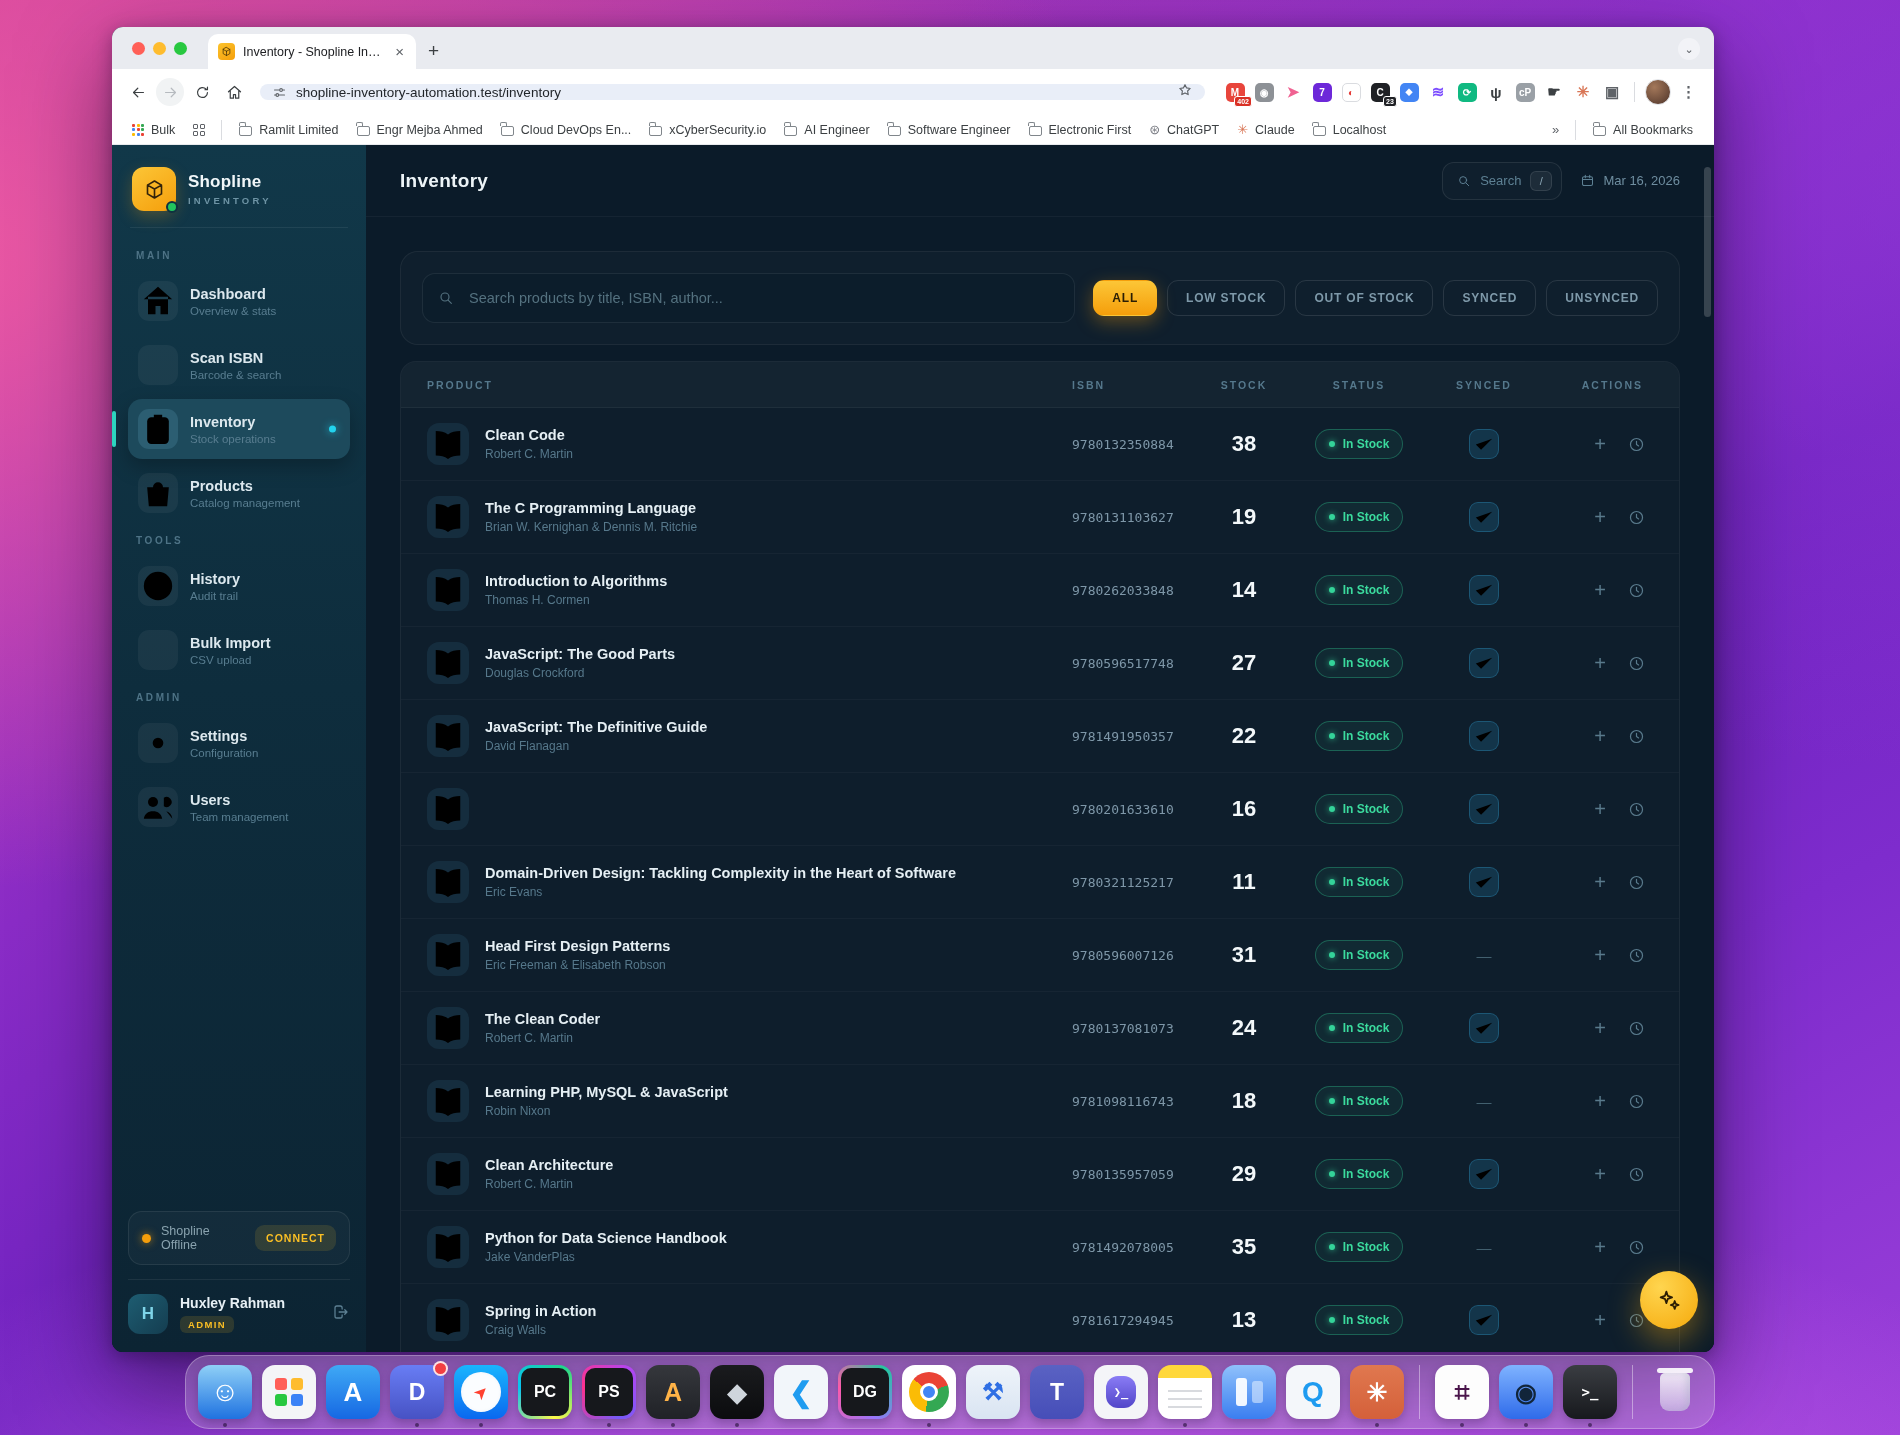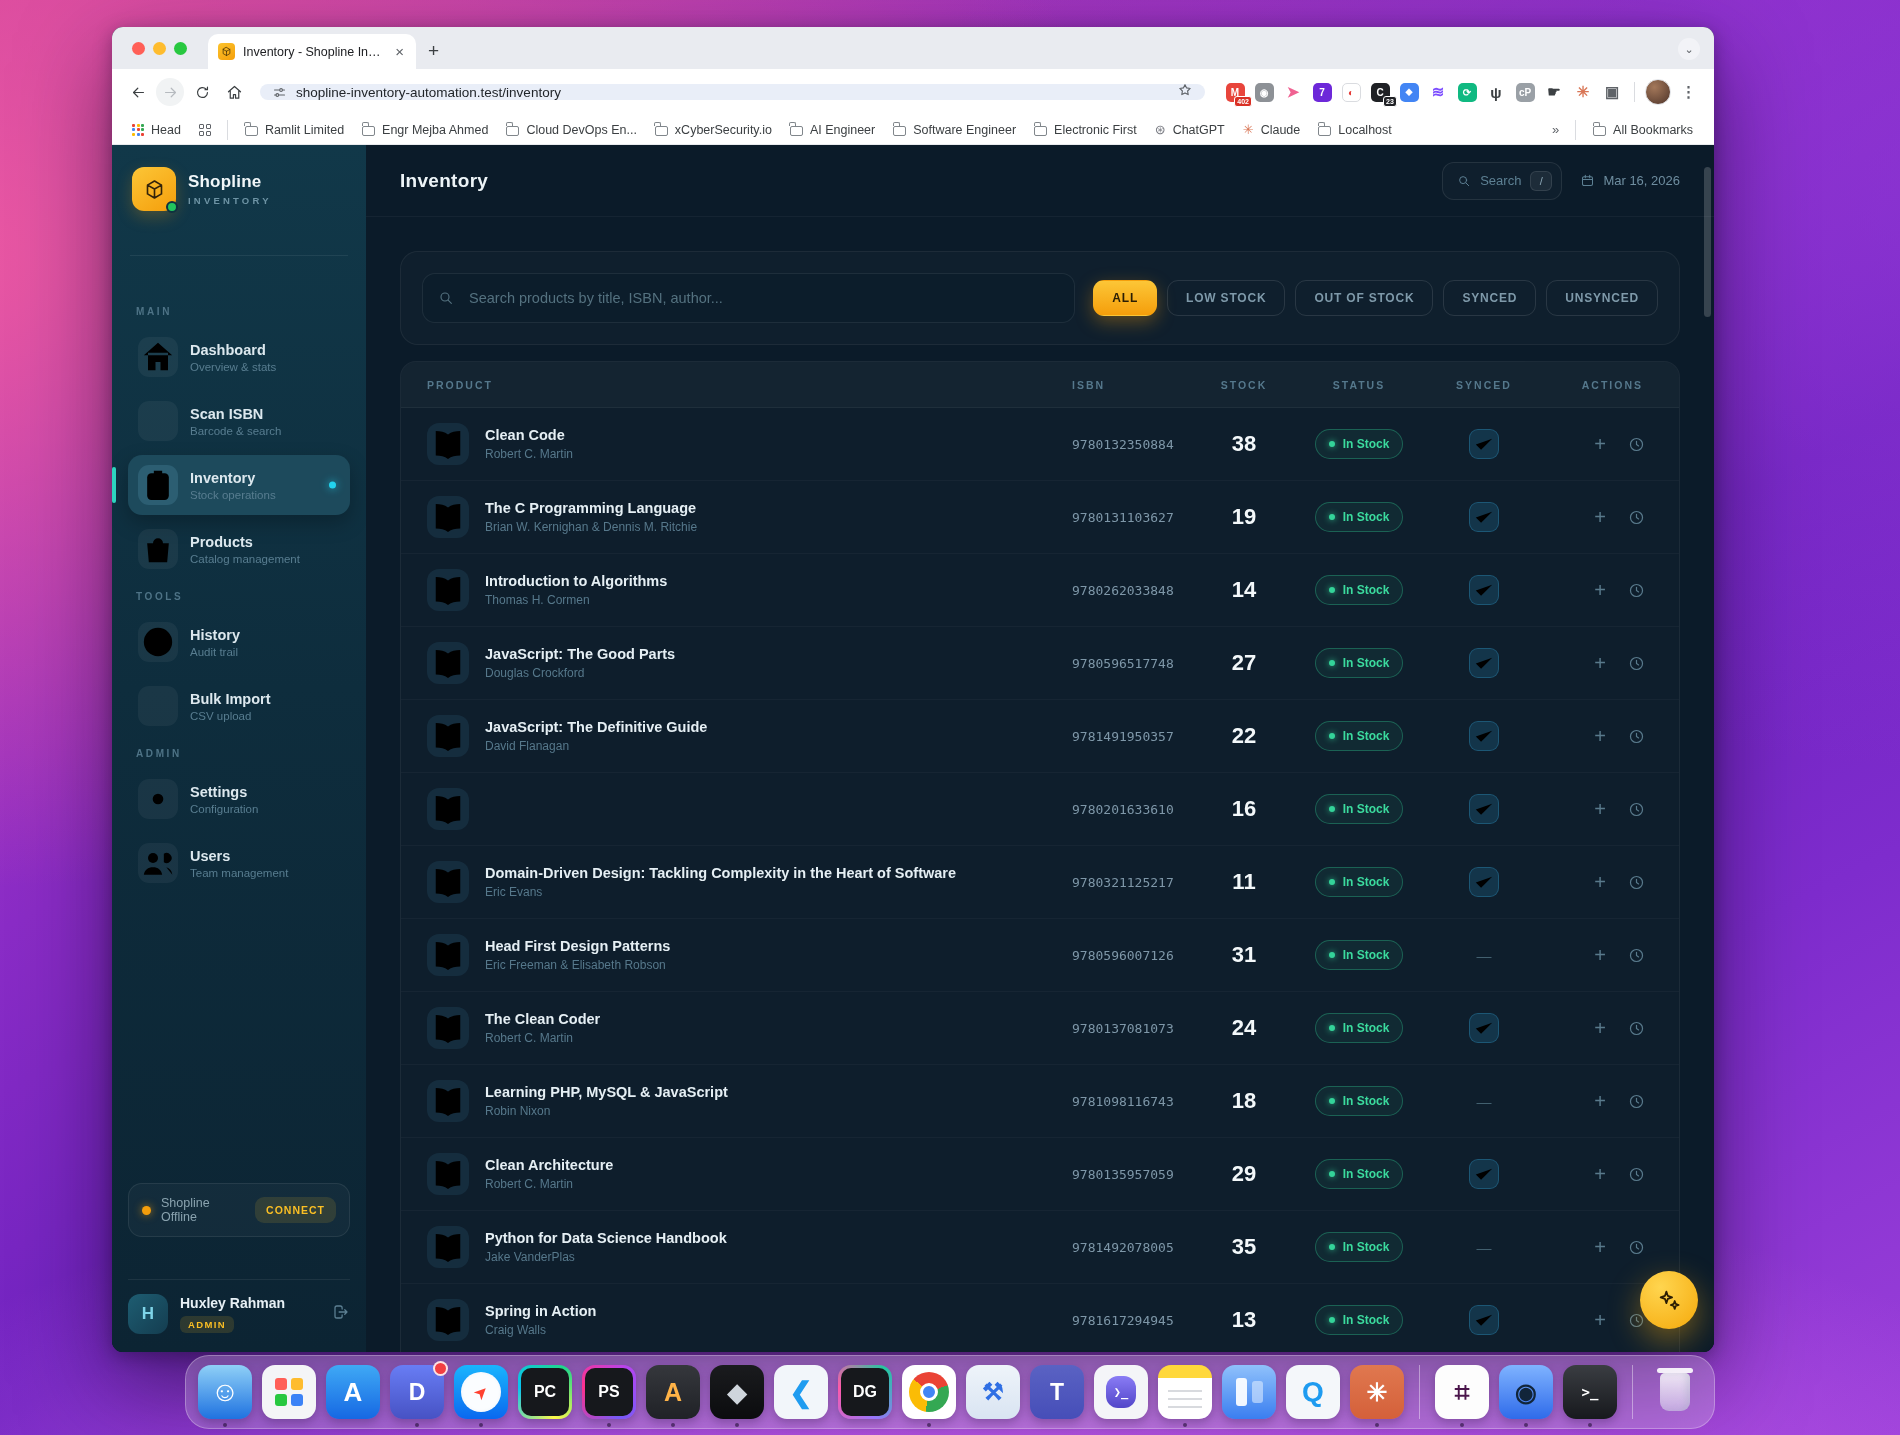--- a/index.html
+++ b/index.html
@@ -59,21 +59,21 @@
   .bm-folder { width:13px; height:10px; border:1.5px solid #80868b; border-radius:2px; position:relative; flex:none; margin-top:2px; }
   .bm-folder::before { content:''; position:absolute; top:-4.5px; left:-1.5px; width:5px; height:3px; border:1.5px solid #80868b; border-bottom:none; border-radius:2px 2px 0 0; }
   .bm-glyph { font-size:13px; line-height:1; }
   .bm-spacer { flex:1; }
   .bm-chevrons { color:#5f6368; font-size:13px; padding:0 8px; }
 
   
   .app { flex:1; display:flex; min-height:0; background:#0b1b29; position:relative; }
   .app-scrollthumb { position:absolute; right:3px; top:22px; width:7px; height:150px; border-radius:4px; background:rgba(255,255,255,.18); z-index:5; }
 
-  .sidebar { width:254px; flex:none; background:linear-gradient(180deg,#113849 0%,#0e2d3d 45%,#0c2433 100%); display:flex; flex-direction:column; padding:20px 16px 18px;gap:28px; }
+  .sidebar { width:254px; flex:none; background:linear-gradient(180deg,#113849 0%,#0e2d3d 45%,#0c2433 100%); display:flex; flex-direction:column; padding:20px 16px 18px; }
   .brand { display:flex; align-items:center; gap:12px; padding:2px 4px 16px; }
   .logo { width:44px; height:44px; border-radius:12px; background:linear-gradient(145deg,#fcc637,#f59e0b); display:grid; place-items:center; position:relative; flex:none; box-shadow:0 6px 16px rgba(245,158,11,.25); }
   .logo .ic{width:23px;height:23px;color:#33230a}
   .logo-dot { position:absolute; right:-2px; bottom:-2px; width:12px; height:12px; border-radius:50%; background:#22c55e; border:2.5px solid #0f3140; }
   .brand-name { font-size:17px; font-weight:800; color:#f1f7f9; letter-spacing:.2px; }
   .brand-sub { font-size:9.5px; letter-spacing:3.2px; color:#6e94a5; margin-top:3px; font-weight:600; }
   .sb-div { height:1px; background:rgba(255,255,255,.07); margin:0 2px 10px; }
   .sb-label { font-size:10px; font-weight:700; letter-spacing:2.6px; color:#4e7386; margin:12px 8px 10px; }
   .sb-item { display:flex; align-items:center; gap:12px; padding:10px; border-radius:14px; margin-bottom:4px; position:relative; }
   .sb-tile { width:40px; height:40px; border-radius:11px; background:rgba(255,255,255,.05); display:grid; place-items:center; color:#8fadbc; flex:none; }
@@ -317,21 +317,21 @@
           <i></i>
           <i></i>
           <i></i>
           <i></i>
           <i></i>
           <i></i>
           <i></i>
           <i></i>
           <i></i>
         </span>
-      <span class="bm-label">Head</span>
+      <span class="bm-label">Bulk</span>
     </div>
     <span class="tabgroups-grid">
         <i></i>
         <i></i>
         <i></i>
         <i></i>
       </span>
     <span class="tb-sep"></span>
     <div style="display:flex;align-items:center;" id="bm-items">
         <div class="bm-item">

